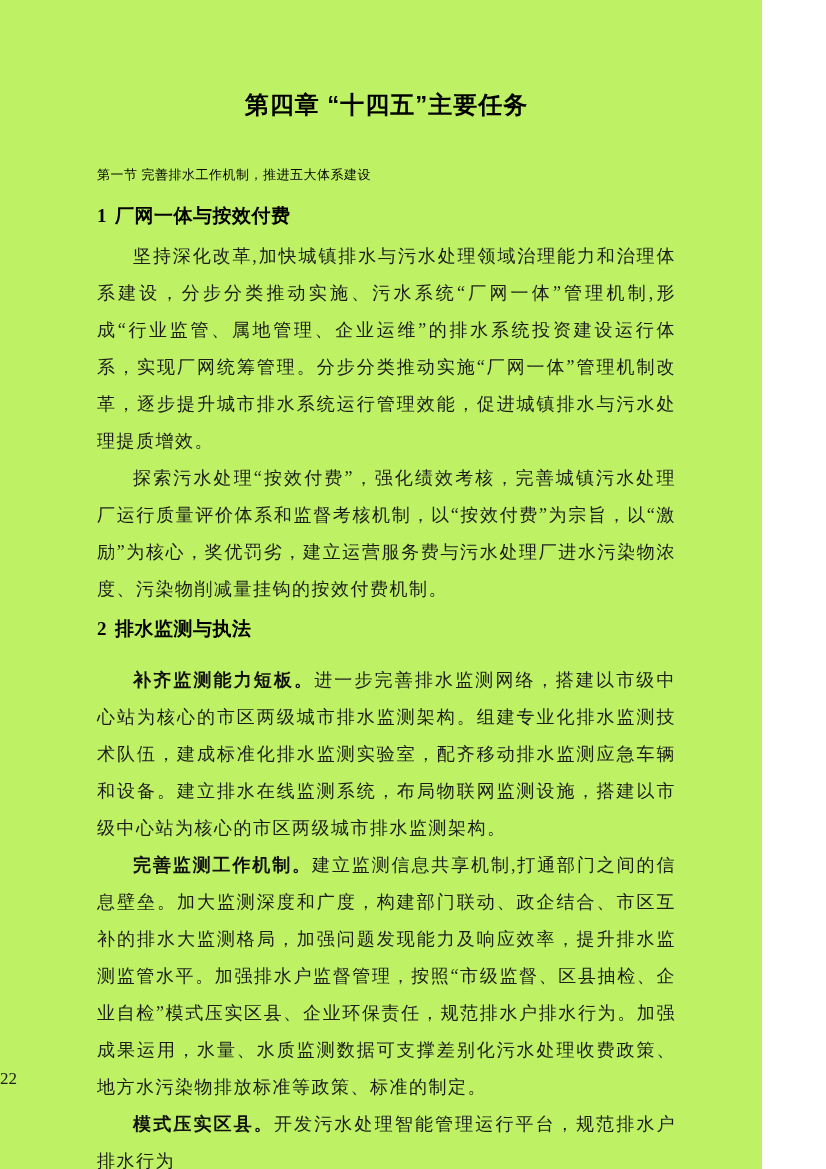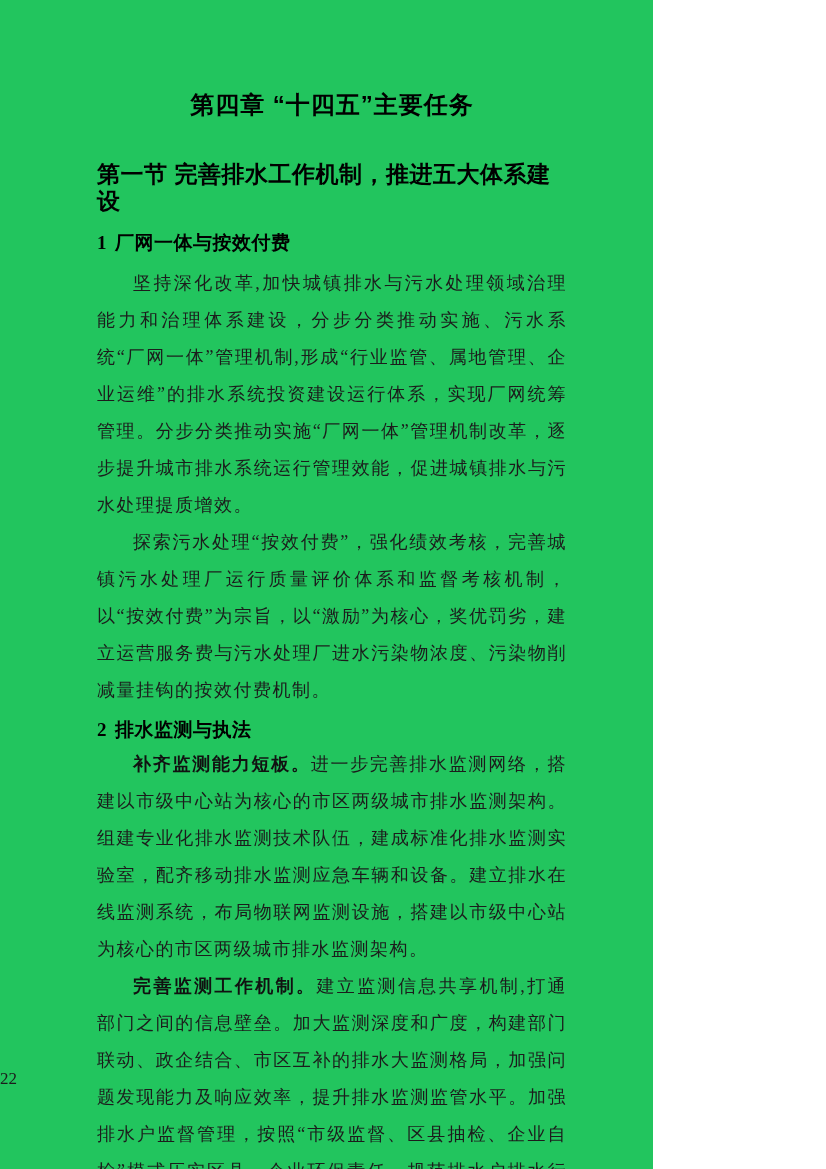--- a/index.html
+++ b/index.html
@@ -2,44 +2,44 @@
 <html><head>
 <meta charset="utf-8">
 <style>
   html, body {
     margin: 0;
     padding: 0;
     background: #ffffff;
   }
   .page {
     position: relative;
-    width: 653px;
+    width: 762px;
     height: 1169px;
-    background: #22c55e;
+    background: #bef264;
     box-sizing: border-box;
     padding: 88px 86px 0 97px;
     overflow: hidden;
     color: #1c1c1c;
     font-family: "Liberation Serif", "DejaVu Serif", serif;
   }
   .doc-title {
     margin: 0;
     text-align: center;
     font-family: "Liberation Sans", "DejaVu Sans", sans-serif;
     font-weight: bold;
     font-size: 24px;
     line-height: 34px;
     letter-spacing: 1px;
     color: #000000;
   }
   .section-heading {
     margin: 39px 0 0 0;
     font-family: "Liberation Sans", "DejaVu Sans", sans-serif;
-    font-weight: bold;
-    font-size: 23px;
+    font-weight: normal;
+    font-size: 13px;
     line-height: 27px;
     letter-spacing: 0.5px;
     color: #000000;
   }
   .sub-heading {
     margin: 14px 0 0 0;
     font-family: "Liberation Sans", "DejaVu Sans", sans-serif;
     font-weight: bold;
     font-size: 19px;
     line-height: 27px;
@@ -61,21 +61,21 @@
     letter-spacing: 1.5px;
     text-align: justify;
     text-indent: 2em;
     word-break: break-all;
     color: #1c1c1c;
   }
   p.body-para.first-after-heading {
     margin-top: 9px;
   }
   p.body-para.after-heading-2 {
-    margin-top: 3px;
+    margin-top: 20px;
   }
   .lead {
     font-weight: bold;
     color: #111111;
   }
   .page-number {
     position: absolute;
     bottom: 80px;
     left: 0;
     right: 0;

